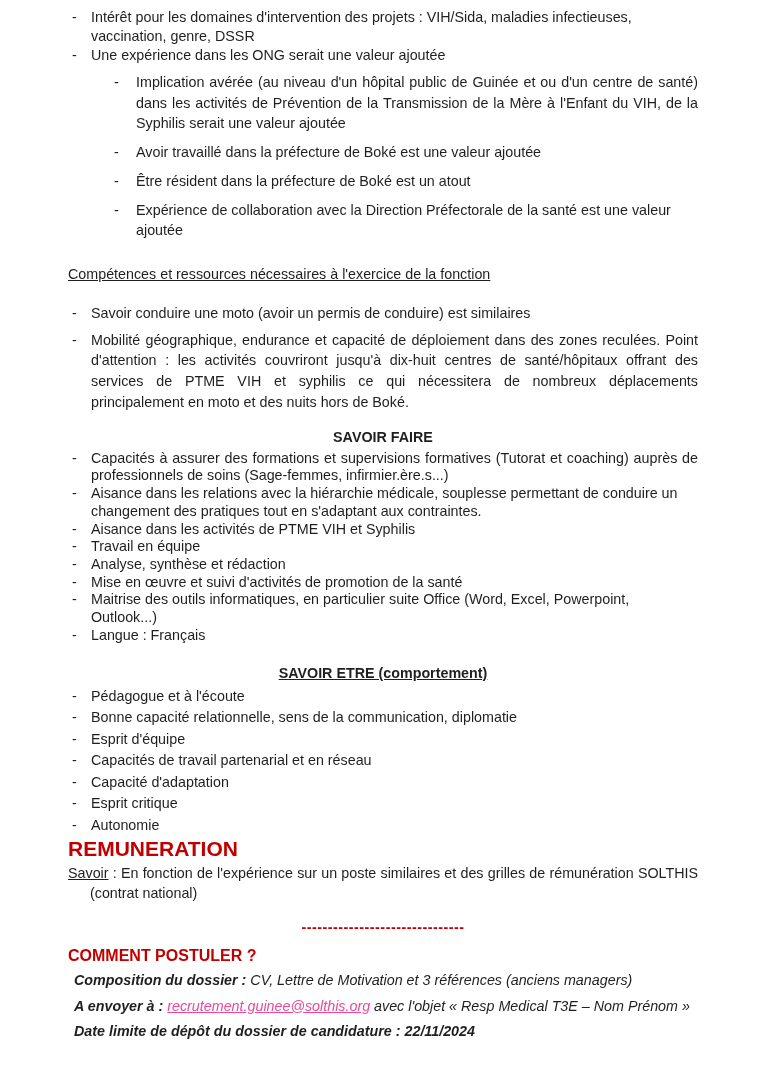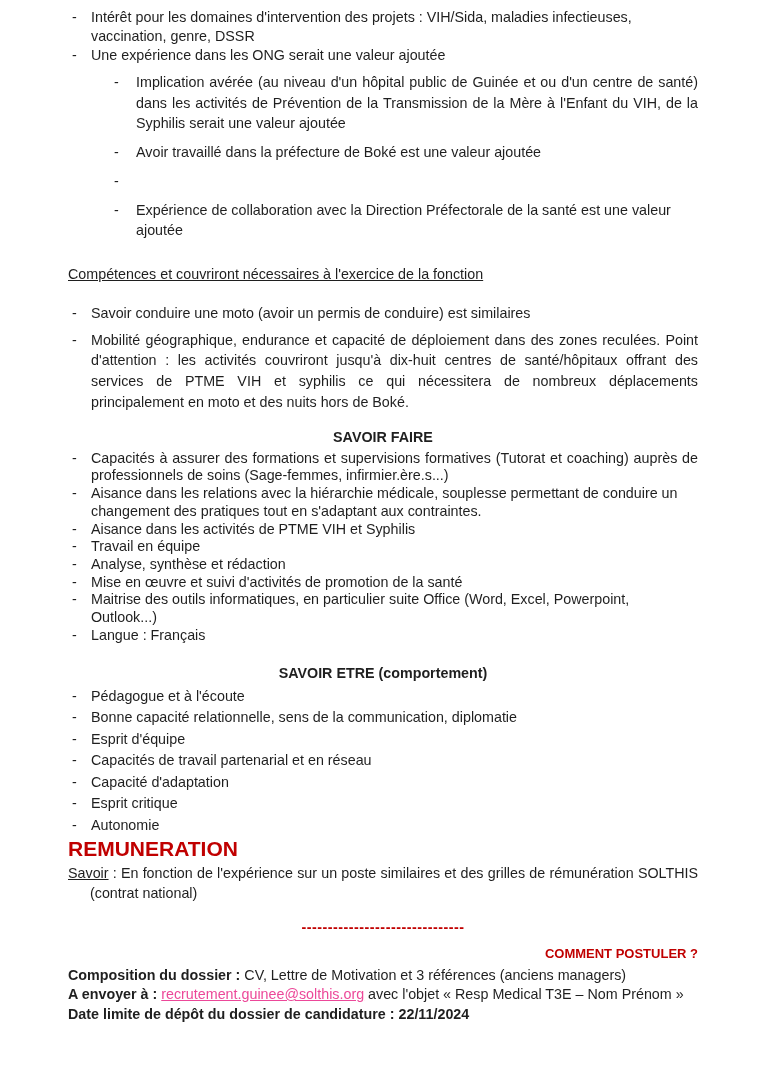--- a/index.html
+++ b/index.html
@@ -63,28 +63,28 @@
   .salaire .u{text-decoration:underline;}
   .separator{
     margin-top:13px;
     text-align:center;
     color:#c00000;
     font-weight:bold;
     letter-spacing:0.5px;
   }
   .postuler-title{
     margin-top:9px;
-    text-align:right;
+    text-align:left;
     color:#c00000;
     font-weight:bold;
-    font-size:13px;
+    font-size:16px;
     line-height:1.2;
   }
   .dossier{margin-top:4px;}
-  .dossier p{margin:0;line-height:1.37;}
+  .dossier p{margin:6px;line-height:1.37;font-style:italic;}
   .b{font-weight:bold;}
   .link{
     color:#ec4899;
     text-decoration:underline;
     cursor:pointer;
   }
 </style>
 </head>
 <body>
 
@@ -105,28 +105,29 @@
     <li class="just">
       <span class="dash2">-</span>
       <span class="txt">Implication avérée (au niveau d'un hôpital public de Guinée et ou d'un centre de santé) dans les activités de Prévention de la Transmission de la Mère à l'Enfant du VIH, de la Syphilis serait une valeur ajoutée</span>
     </li>
     <li>
       <span class="dash2">-</span>
       <span class="txt">Avoir travaillé dans la préfecture de Boké est une valeur ajoutée</span>
     </li>
     <li>
       <span class="dash2">-</span>
+      <span class="txt">Être résident dans la préfecture de Boké est un atout</span>
     </li>
     <li>
       <span class="dash2">-</span>
       <span class="txt">Expérience de collaboration avec la Direction Préfectorale de la santé est une valeur ajoutée</span>
     </li>
   </ul>
 
-  <div class="underline-heading">Compétences et couvriront nécessaires à l'exercice de la fonction</div>
+  <div class="underline-heading">Compétences et ressources nécessaires à l'exercice de la fonction</div>
 
   <ul class="comp">
     <li>
       <span class="dash">-</span>
       <span class="txt">Savoir conduire une moto (avoir un permis de conduire) est similaires</span>
     </li>
     <li class="just">
       <span class="dash">-</span>
       <span class="txt">Mobilité géographique, endurance et capacité de déploiement dans des zones reculées. Point d'attention : les activités couvriront jusqu'à dix-huit centres de santé/hôpitaux offrant des services de PTME VIH et syphilis ce qui nécessitera de nombreux déplacements principalement en moto et des nuits hors de Boké.</span>
     </li>
@@ -162,21 +163,21 @@
     <li>
       <span class="dash">-</span>
       <span class="txt">Maitrise des outils informatiques, en particulier suite Office (Word, Excel, Powerpoint, Outlook...)</span>
     </li>
     <li>
       <span class="dash">-</span>
       <span class="txt">Langue : Français</span>
     </li>
   </ul>
 
-  <div class="bold-heading" style="margin-top:19px;">SAVOIR ETRE (comportement)</div>
+  <div class="bold-heading" style="margin-top:19px;text-decoration:underline;">SAVOIR ETRE (comportement)</div>
 
   <ul class="loose">
     <li>
       <span class="dash">-</span>
       <span class="txt">Pédagogue et à l'écoute</span>
     </li>
     <li>
       <span class="dash">-</span>
       <span class="txt">Bonne capacité relationnelle, sens de la communication, diplomatie</span>
     </li>

